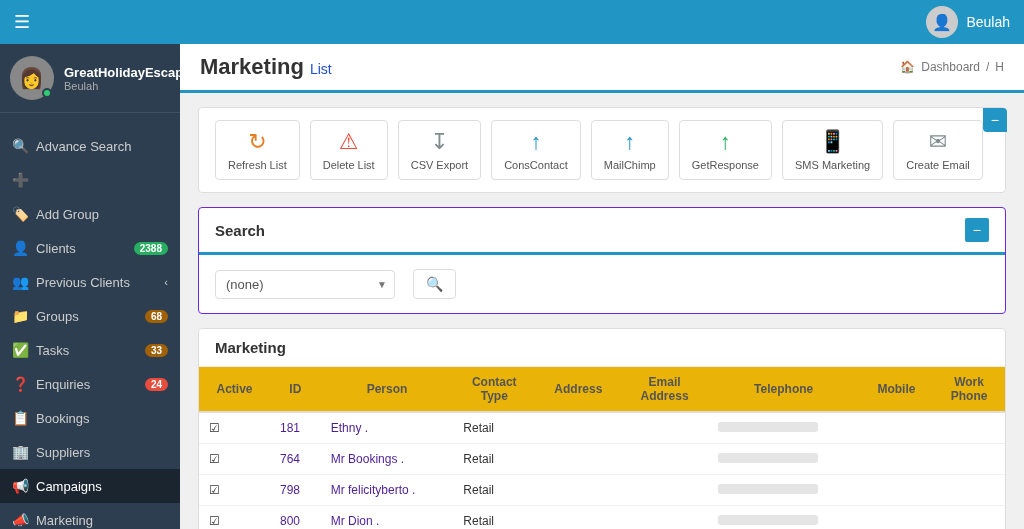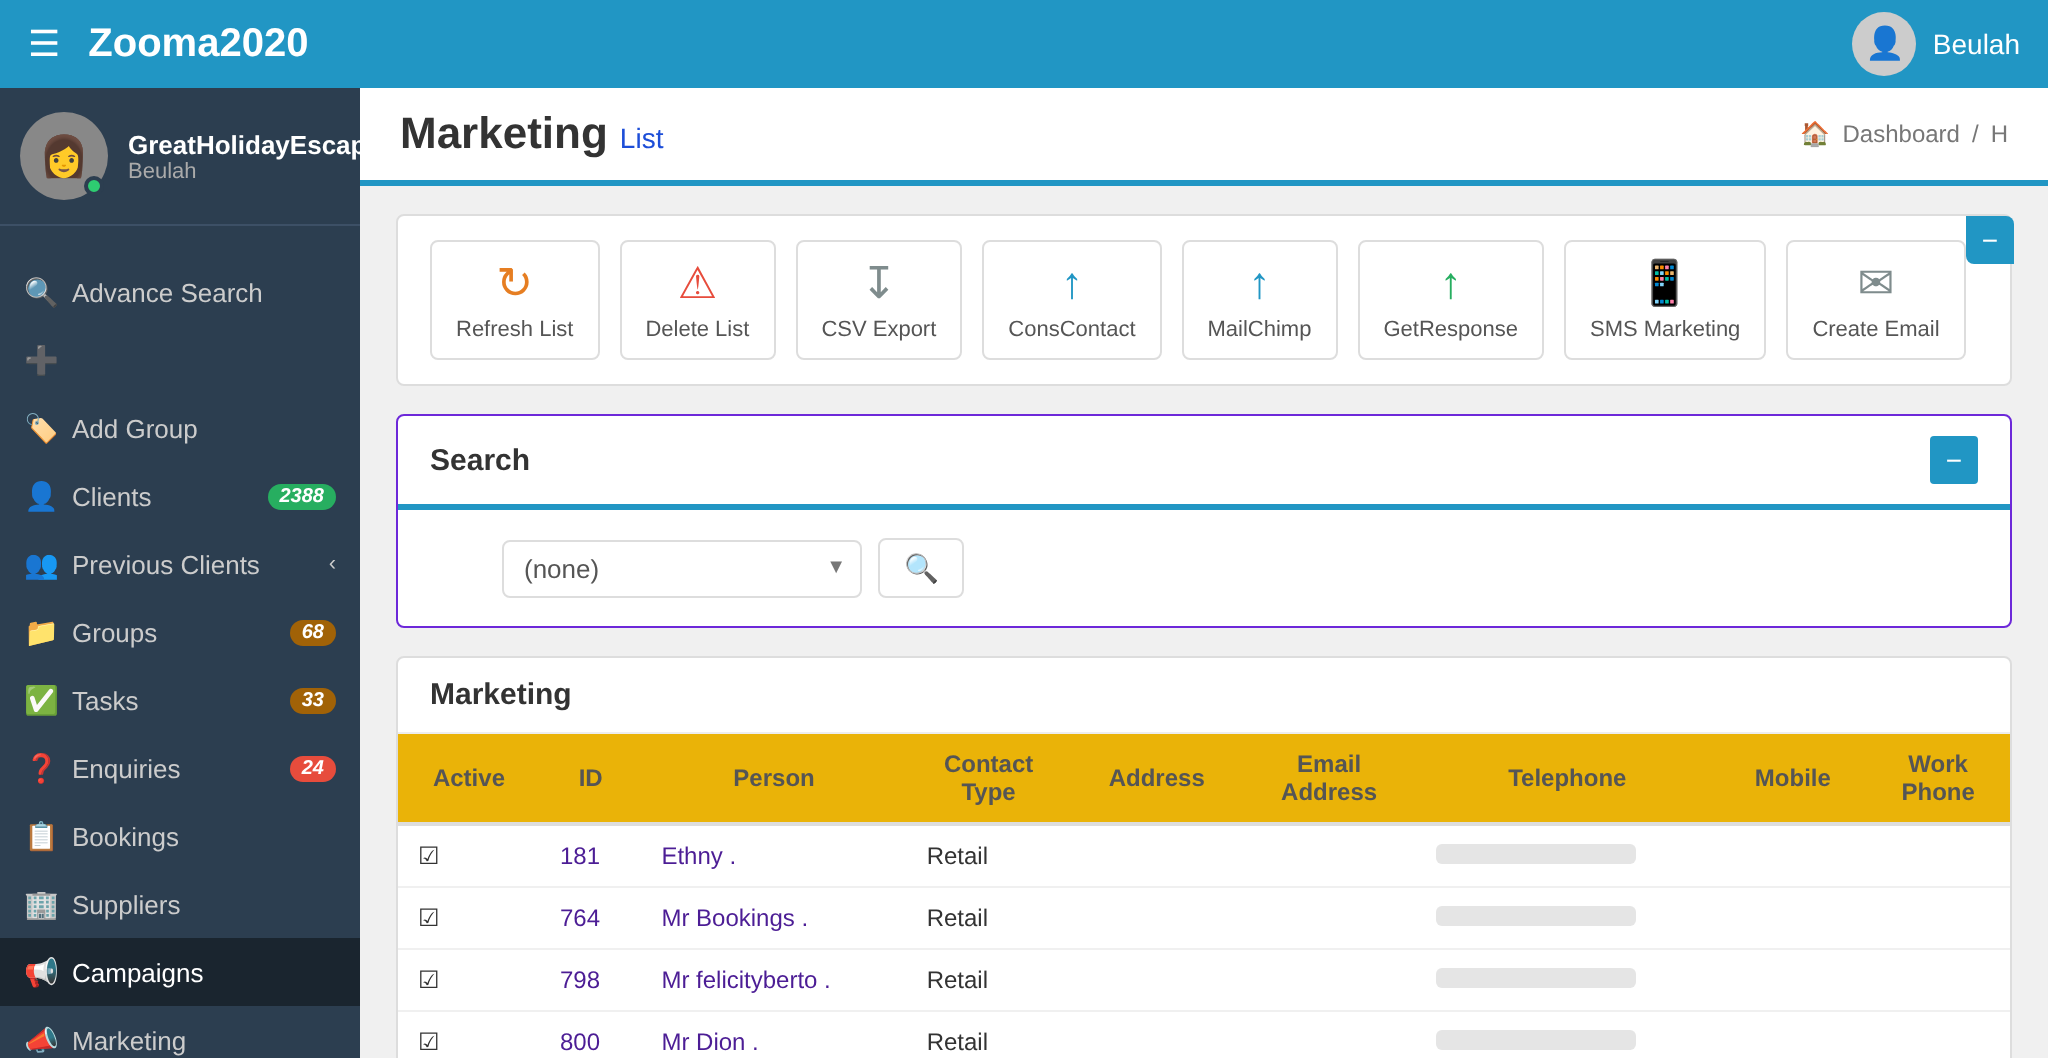--- a/index.html
+++ b/index.html
@@ -78,21 +78,21 @@
       display: flex; align-items: center; gap: 8px;
       padding: 9px 12px; color: #ccc; cursor: pointer;
       position: relative; font-size: 13px;
     }
     .nav-item.active { background: #1a252f; color: white; }
     .nav-item .icon { width: 16px; text-align: center; font-size: 14px; }
     .nav-badge {
       margin-left: auto;
       background: #e74c3c; color: white;
       border-radius: 10px; font-size: 10px;
-      padding: 1px 6px; font-weight: bold; font-style: italic;
+      padding: 1px 6px; font-weight: bold;
     }
     .nav-badge.green { background: #27ae60; }
     .nav-badge.orange { background: #a16207; }
     .nav-item .chevron { margin-left: auto; font-size: 11px; }
 
     
     .main-content {
       flex: 1; display: flex; flex-direction: column; overflow: hidden;
     }
 
@@ -140,21 +140,21 @@
     }
     .search-section-header {
       padding: 10px 16px; font-size: 15px; font-weight: bold; color: #333;
       border-bottom: 3px solid #2196c4;
       display: flex; align-items: center; justify-content: space-between;
     }
     .search-collapse {
       background: #2196c4; color: white; border: none;
       padding: 4px 8px; cursor: pointer; font-size: 14px; border-radius: 2px;
     }
-    .search-body { padding: 14px 16px; display: flex; align-items: center; gap: 8px; margin-left: 36px; }
+    .search-body { padding: 14px 16px; display: flex; align-items: center; gap: 18px; }
     .search-select {
       padding: 6px 10px; border: 1px solid #ddd; border-radius: 4px;
       font-size: 13px; color: #555; background: white; appearance: none;
       min-width: 180px; cursor: pointer;
     }
     .search-select-wrap { position: relative; }
     .search-select-wrap::after {
       content: '▼'; position: absolute; right: 8px; top: 50%; transform: translateY(-50%);
       font-size: 10px; color: #777; pointer-events: none;
     }
@@ -186,21 +186,20 @@
     }
 
     .th-contact { text-align: center; }
   </style>
 </head>
 <body>
 
 <div class="top-nav">
   <div class="top-nav-left">
     <span class="hamburger">☰</span>
-    <span class="app-title">Zooma2020</span>
   </div>
   <div class="top-nav-right">
     <div class="user-avatar-top">👤</div>
     <span class="user-name-top">Beulah</span>
   </div>
 </div>
 
 <div class="body-wrap">
 
   <div class="sidebar">

